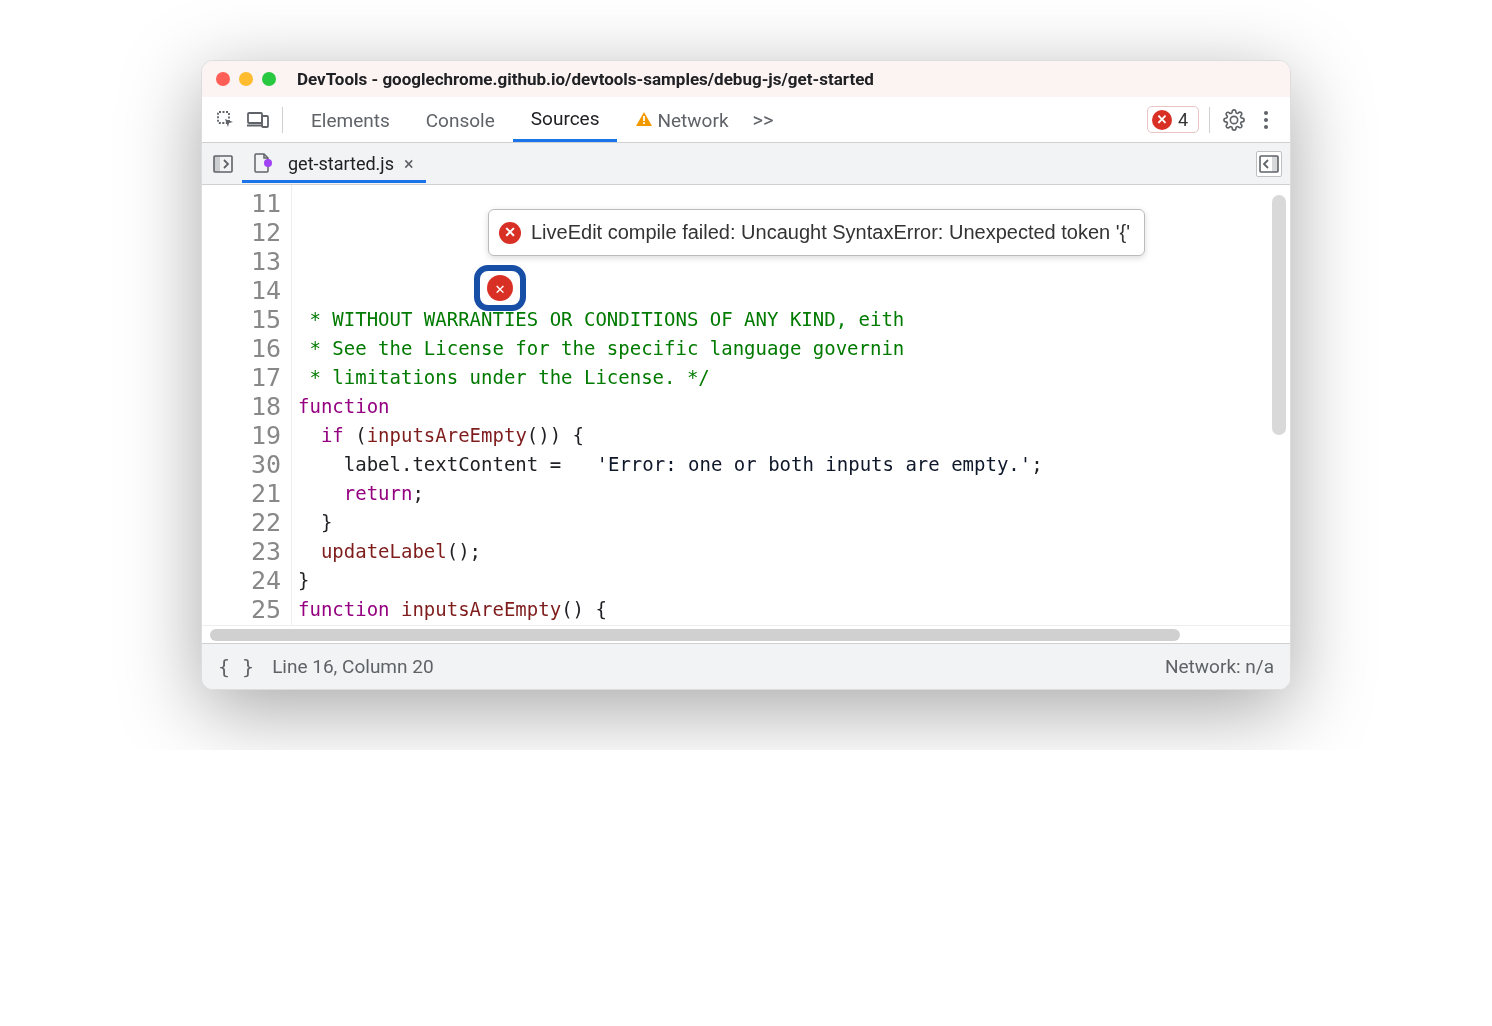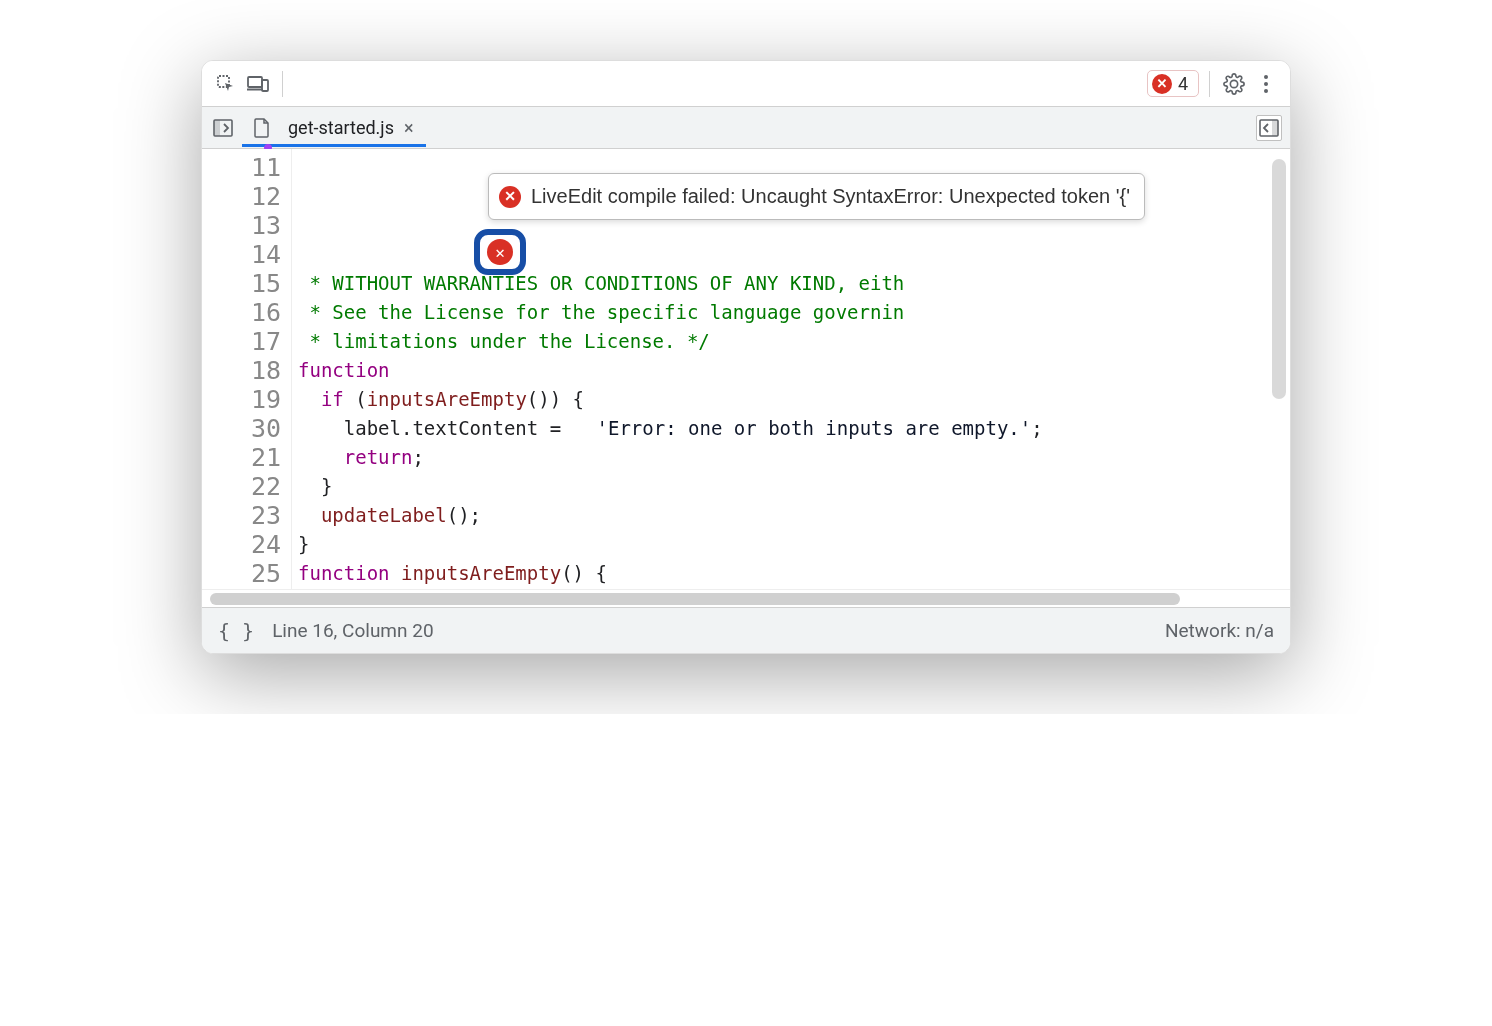--- a/index.html
+++ b/index.html
@@ -51,21 +51,21 @@
   .err-pill {
     display:flex; align-items:center; gap:6px;
     border:1px solid #e8c4c4; background:#fff;
     padding:2px 10px 2px 4px; border-radius:5px; font-size:18px; color:#333;
   }
   .err-circ { width:20px; height:20px; border-radius:50%; background:#d93025; color:#fff; display:flex;align-items:center;justify-content:center; font-size:13px; font-weight:700;}
   .filebar {
     height: 42px; display:flex; align-items:center; padding:0 8px;
     background:#f1f3f4; border-bottom:1px solid #d0d0d0; gap:6px;
   }
-  .file-tab { display:flex; align-items:flex-end; gap:6px; padding:8px 12px 6px; font-size:18px; color:#202124; border-bottom:3px solid #1a73e8;}
+  .file-tab { display:flex; align-items:flex-start; gap:6px; padding:8px 12px 6px; font-size:18px; color:#202124; border-bottom:3px solid #1a73e8;}
   .file-tab .mod-dot { width:8px;height:8px;border-radius:50%;background:#a142f4; margin-left:-2px; margin-bottom:-8px; position:relative; top:6px; left:-10px;}
   .file-close { font-size:18px; color:#5f6368; margin-left:4px;}
   .filebar .fspacer{flex:1;}
   .panel-ic { width:26px;height:26px; display:flex;align-items:center;justify-content:center; color:#444; border:1px solid transparent;}
   .panel-ic.boxed { border:1px solid #c0c0c0; background:#fff; border-radius:2px;}
   .editor-area { position:relative; display:flex; height: 440px; background:#fff; overflow:hidden;}
   .gutter { width:90px; text-align:right; padding:4px 10px 4px 4px; color:#888; font-family: Menlo, Consolas, monospace; font-size:25px; line-height:29px; user-select:none; border-right:1px solid #eee;}
   .code { flex:1; padding:4px 0 4px 6px; font-family: Menlo, Consolas, monospace; font-size:19px; line-height:29px; color:#202124; white-space:pre; overflow:auto; position:relative;}
   .c-comment { color:#007a00; }
   .c-kw { color:#940080;text-align:center; }
@@ -95,36 +95,59 @@
   .statusbar .braces { font-family:Menlo,monospace; font-size:20px;}
   .statusbar .sspacer{flex:1;}
   .file-icon { position:relative; width:16px; height:20px; }
   .file-icon svg { display:block; }
 </style>
 </head>
 <body>
 
 <div class="window">
 
+  <div class="titlebar">
+    <div class="traffic">
+      <div class="dot r"></div>
+      <div class="dot y"></div>
+      <div class="dot g"></div>
+    </div>
+    <div class="title">DevTools - googlechrome.github.io/devtools-samples/debug-js/get-started</div>
+  </div>
 
   <div class="toolbar">
     <div class="tool-ic">
       <svg width="20" height="20" viewBox="0 0 20 20">
           <rect x="2" y="2" width="11" height="11" fill="none" stroke="#5f6368" stroke-width="1.8" stroke-dasharray="2 1.5" rx="1"></rect>
           <path d="M9 9 L17 12 L13 13 L12 17 Z" fill="#5f6368"></path>
         </svg>
     </div>
     <div class="tool-ic">
       <svg width="22" height="18" viewBox="0 0 22 18">
           <rect x="1" y="2" width="14" height="10" fill="none" stroke="#5f6368" stroke-width="1.8" rx="1"></rect>
           <line x1="0" y1="14.5" x2="16" y2="14.5" stroke="#5f6368" stroke-width="1.8"></line>
           <rect x="15" y="5" width="6" height="11" fill="none" stroke="#5f6368" stroke-width="1.8" rx="1"></rect>
         </svg>
     </div>
     <div class="sep"></div>
+    <div class="tabs">
+      <div class="tab">Elements</div>
+      <div class="tab">Console</div>
+      <div class="tab active">Sources</div>
+      <div class="tab">
+        <span class="warn-tri">
+          <svg width="18" height="16" viewBox="0 0 18 16">
+              <path d="M9 1 L17 15 L1 15 Z" fill="#f29900"></path>
+              <rect x="8.1" y="5" width="1.8" height="5" fill="#fff"></rect>
+              <rect x="8.1" y="11.2" width="1.8" height="1.8" fill="#fff"></rect>
+            </svg>
+        </span><span>Network</span>
+      </div>
+      <div class="more">&gt;&gt;</div>
+    </div>
     <div class="spacer"></div>
     <div class="err-pill">
       <div class="err-circ">✕</div>
       <span>4</span>
     </div>
     <div class="sep"></div>
     <div class="tool-ic">
       <svg width="22" height="22" viewBox="0 0 24 24">
           <path fill="none" stroke="#5f6368" stroke-width="1.8" d="M12 8a4 4 0 100 8 4 4 0 000-8z"></path>
           <path fill="none" stroke="#5f6368" stroke-width="1.8" d="M19.4 15a1.7 1.7 0 00.3 1.8l.1.1a2 2 0 11-2.8 2.8l-.1-.1a1.7 1.7 0 00-1.8-.3 1.7 1.7 0 00-1 1.5V21a2 2 0 11-4 0v-.1a1.7 1.7 0 00-1.1-1.5 1.7 1.7 0 00-1.8.3l-.1.1a2 2 0 11-2.8-2.8l.1-.1a1.7 1.7 0 00.3-1.8 1.7 1.7 0 00-1.5-1H3a2 2 0 110-4h.1a1.7 1.7 0 001.5-1.1 1.7 1.7 0 00-.3-1.8l-.1-.1a2 2 0 112.8-2.8l.1.1a1.7 1.7 0 001.8.3H9a1.7 1.7 0 001-1.5V3a2 2 0 114 0v.1a1.7 1.7 0 001 1.5 1.7 1.7 0 001.8-.3l.1-.1a2 2 0 112.8 2.8l-.1.1a1.7 1.7 0 00-.3 1.8V9a1.7 1.7 0 001.5 1H21a2 2 0 110 4h-.1a1.7 1.7 0 00-1.5 1z"></path>

